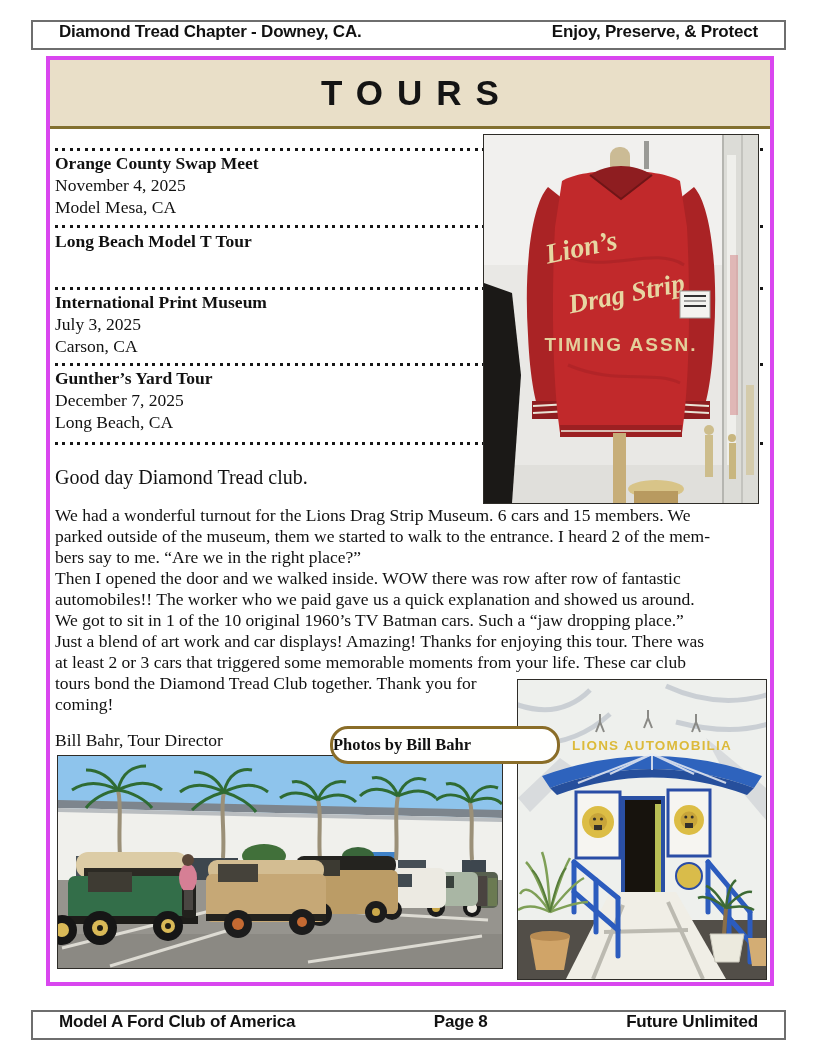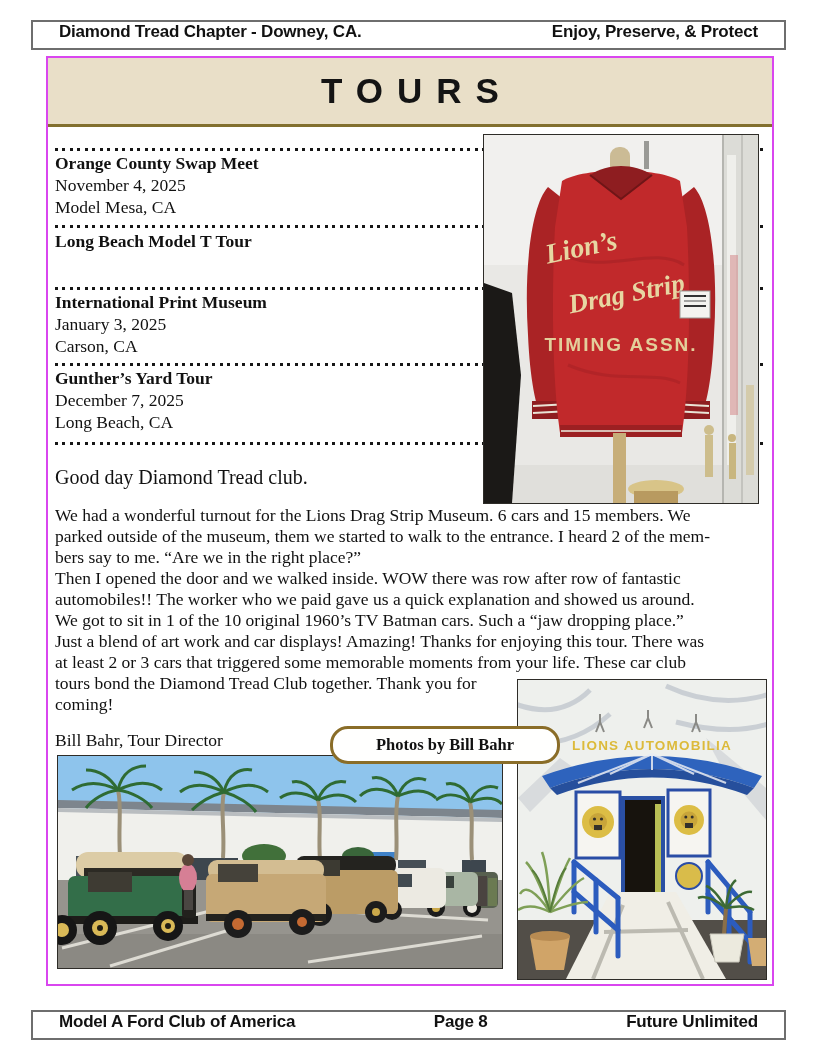--- a/index.html
+++ b/index.html
@@ -9,21 +9,21 @@
   
   .bar{position:absolute;left:31px;width:755px;height:30px;border:2px solid #6e6e6e;
        background:#fff;display:flex;align-items:flex-start;justify-content:space-between;
        padding:0 26px;box-sizing:border-box;
        font-family:"Liberation Sans", sans-serif;font-weight:700;font-size:17px;letter-spacing:-0.2px;}
   .bar.header{top:20px;}
   .bar.footer{top:1010px;}
 
   
   .main-box{position:absolute;left:46px;top:56px;width:728px;height:930px;
-            border:2px solid #d946ef;box-sizing:border-box;background:#fff;}
+            border:4px solid #d946ef;box-sizing:border-box;background:#fff;}
   .banner{height:66px;background:#e9dfc8;border-bottom:3px solid #82702f;
           display:flex;align-items:center;justify-content:center;
           font-family:"Liberation Sans", sans-serif;font-weight:700;font-size:35px;
           letter-spacing:14px;padding-left:14px;color:#141414;}
 
   
   .dotted{position:absolute;left:55px;width:712px;height:3px;z-index:1;
           background:repeating-linear-gradient(90deg,#161616 0 3px,transparent 3px 7.5px);}
 
   
@@ -39,21 +39,21 @@
   
   .photo{position:absolute;border:1px solid #2e2c28;background:#fff;overflow:hidden;z-index:2;}
   .photo svg{display:block;width:100%;height:100%;}
   .photo-jacket{left:483px;top:134px;width:274px;height:368px;}
   .photo-cars{left:57px;top:755px;width:444px;height:212px;}
   .photo-museum{left:517px;top:679px;width:248px;height:299px;}
 
   
   .caption-box{position:absolute;left:330px;top:726px;width:230px;height:38px;z-index:3;
                background:#fffffe;border:3px solid #8a6d28;border-radius:18px;
-               display:flex;align-items:center;justify-content:center;
+               display:flex;align-items:center;
                font-weight:700;font-size:16.5px;box-sizing:border-box;}
 </style>
 </head>
 <body>
 
 <div class="page">
 
   <div class="bar header">
     <span>Diamond Tread Chapter - Downey, CA.</span>
     <span>Enjoy, Preserve, &amp; Protect</span>
@@ -72,21 +72,21 @@
   <div class="tour" style="top:152px">
     <div class="tour-title">Orange County Swap Meet</div>
     <div class="tour-line">November 4, 2025</div>
     <div class="tour-line">Model Mesa, CA</div>
   </div>
   <div class="tour" style="top:230px">
     <div class="tour-title">Long Beach Model T Tour</div>
   </div>
   <div class="tour" style="top:291px">
     <div class="tour-title">International Print Museum</div>
-    <div class="tour-line">January 3, 2025</div>
+    <div class="tour-line">July 3, 2025</div>
     <div class="tour-line">Carson, CA</div>
   </div>
   <div class="tour" style="top:367px">
     <div class="tour-title">Gunther’s Yard Tour</div>
     <div class="tour-line">December 7, 2025</div>
     <div class="tour-line">Long Beach, CA</div>
   </div>
 
   <div class="greeting">Good day Diamond Tread club.</div>
   <div class="letter-body">We had a wonderful turnout for the Lions Drag Strip Museum. 6 cars and 15 members. We

